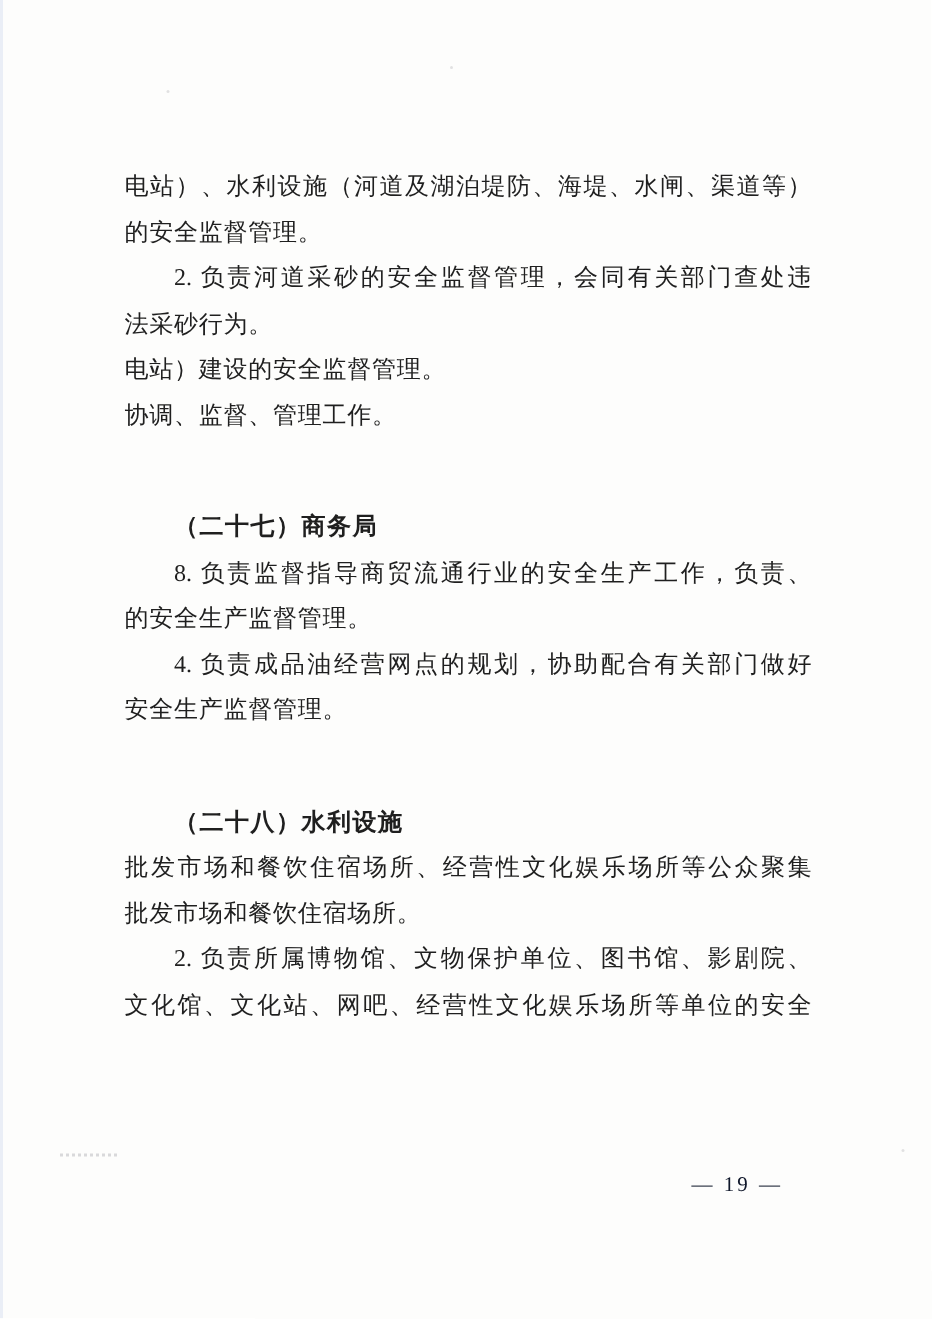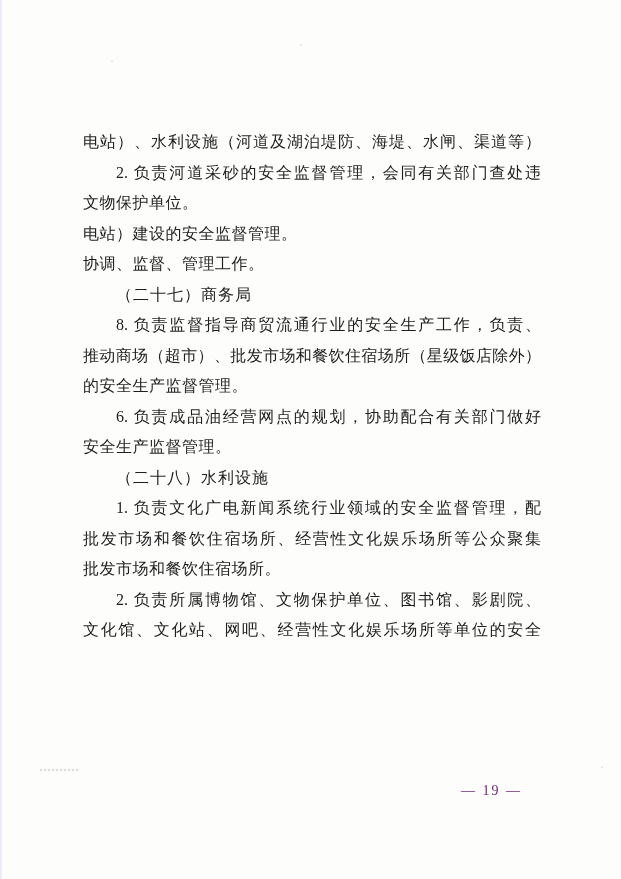--- a/index.html
+++ b/index.html
@@ -42,81 +42,81 @@
     border-radius: 50%;
     background: rgba(100, 100, 110, 0.18);
   }
   .speckle-dot.d1 { left: 300px; top: 44px; }
   .speckle-dot.d2 { left: 111px; top: 60px; }
   .speckle-dot.d3 { left: 601px; top: 766px; }
 
   .text-block {
     position: absolute;
     left: 83px;
-    top: 127px;
+    top: 110px;
     width: 458px;
   }
   .line {
     font-size: 16px;
     height: 30.5px;
     line-height: 30.5px;
     text-align: left;
     white-space: nowrap;
     letter-spacing: 0.5px;
   }
   .line.just {
     white-space: normal;
     text-align: justify;
     text-align-last: justify;
     letter-spacing: 0;
   }
   .line.indent {
     text-indent: 33px;
   }
   .line.bold {
-    font-weight: normal;
+    font-weight: bold;
     letter-spacing: 1px;
+    margin-top: 44px;
   }
   .footer {
     position: absolute;
     top: 783px;
     right: 0;
     width: 100%;
     text-align: right;
     padding-right: 99px;
     box-sizing: border-box;
     font-size: 14px;
-    color: #701a75;
+    color: #0f172a;
     letter-spacing: 2px;
   }
 </style>
 </head>
 <body>
 
 <div class="page">
   <div class="edge-strip"></div>
   <div class="speckle-row"></div>
   <div class="speckle-dot d1"></div>
   <div class="speckle-dot d2"></div>
   <div class="speckle-dot d3"></div>
 
   <div class="text-block">
       <div class="line just">电站）、水利设施（河道及湖泊堤防、海堤、水闸、渠道等）</div>
+      <div class="line">的安全监督管理。</div>
       <div class="line just indent">2. 负责河道采砂的安全监督管理，会同有关部门查处违</div>
-      <div class="line">文物保护单位。</div>
+      <div class="line">法采砂行为。</div>
       <div class="line">电站）建设的安全监督管理。</div>
       <div class="line">协调、监督、管理工作。</div>
       <div class="line indent bold">（二十七）商务局</div>
       <div class="line just indent">8. 负责监督指导商贸流通行业的安全生产工作，负责、</div>
-      <div class="line just">推动商场（超市）、批发市场和餐饮住宿场所（星级饭店除外）</div>
       <div class="line">的安全生产监督管理。</div>
-      <div class="line just indent">6. 负责成品油经营网点的规划，协助配合有关部门做好</div>
+      <div class="line just indent">4. 负责成品油经营网点的规划，协助配合有关部门做好</div>
       <div class="line">安全生产监督管理。</div>
       <div class="line indent bold">（二十八）水利设施</div>
-      <div class="line just indent">1. 负责文化广电新闻系统行业领域的安全监督管理，配</div>
       <div class="line just">批发市场和餐饮住宿场所、经营性文化娱乐场所等公众聚集</div>
       <div class="line">批发市场和餐饮住宿场所。</div>
       <div class="line just indent">2. 负责所属博物馆、文物保护单位、图书馆、影剧院、</div>
       <div class="line just">文化馆、文化站、网吧、经营性文化娱乐场所等单位的安全</div>
     </div>
 
   <div class="footer">
     <span>— 19 —</span>
   </div>
 </div>

